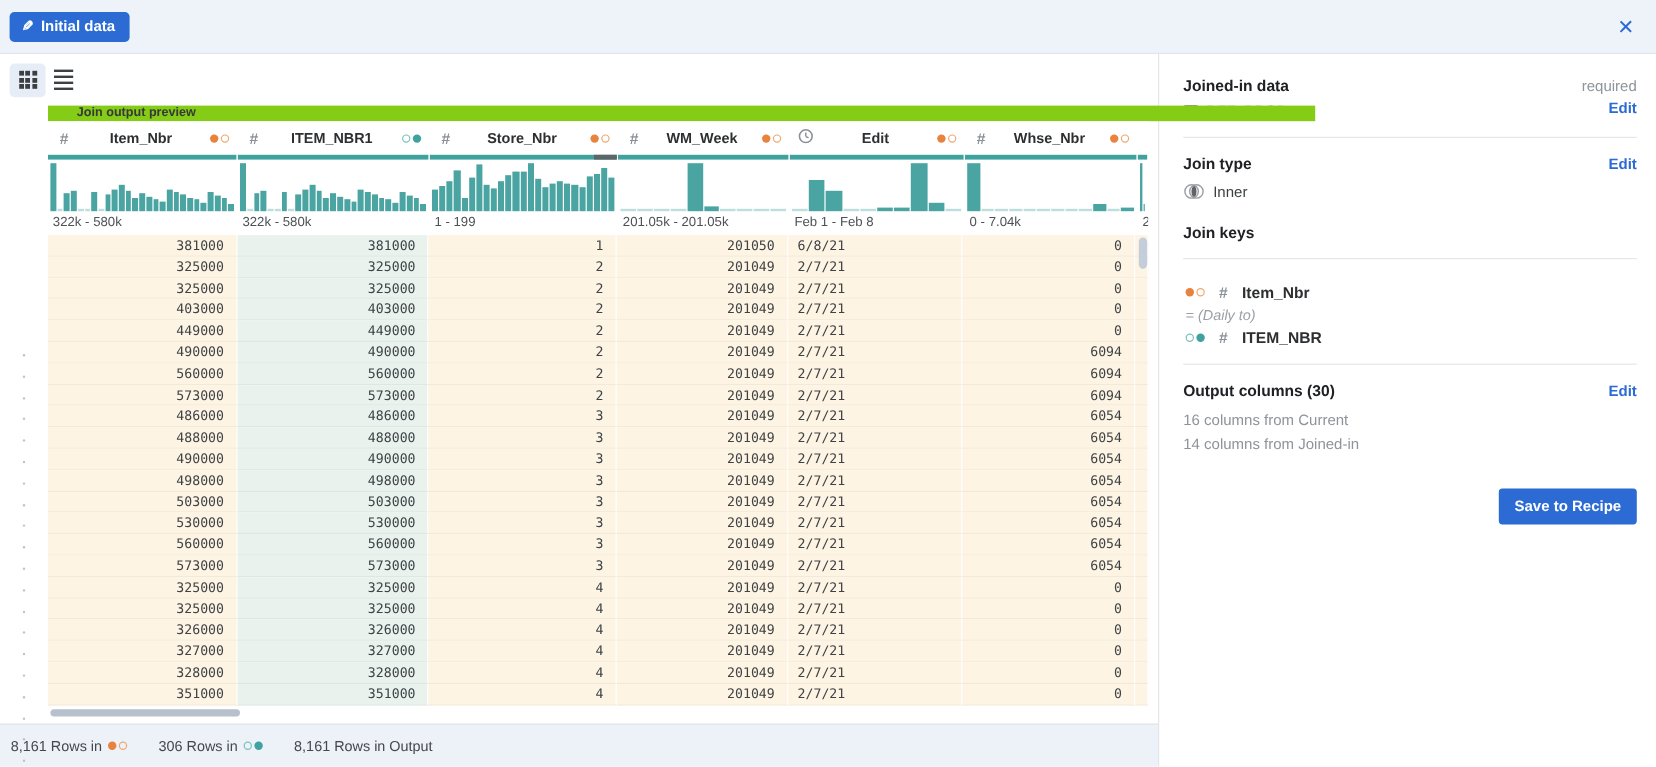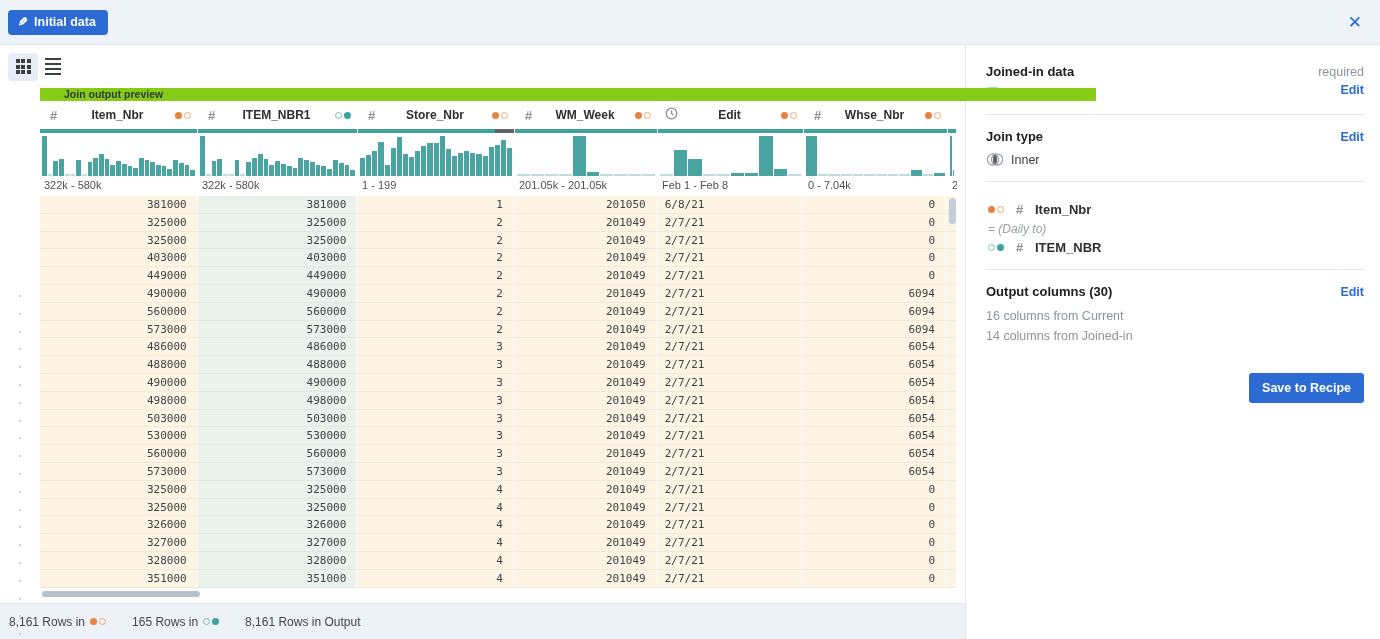--- a/index.html
+++ b/index.html
@@ -572,21 +572,21 @@
 
       <div class="statusbar" id="statusbar">
           <div class="status-item">
             <span>8,161 Rows in</span>
             <span class="dots">
               <span class="dot f-o"></span>
               <span class="dot o-o"></span>
             </span>
           </div>
           <div class="status-item">
-            <span>165 Rows in</span>
+            <span>306 Rows in</span>
             <span class="dots">
               <span class="dot o-t"></span>
               <span class="dot f-t"></span>
             </span>
           </div>
           <div class="status-item">
             <span>8,161 Rows in Output</span>
           </div>
         </div>
     </div>
@@ -618,20 +618,21 @@
       </div>
       <div class="jointype-row">
         <svg width="18" height="15" viewBox="0 0 18 15">
             <circle cx="7" cy="7.5" r="5.6" fill="none" stroke="#9aa0a6" stroke-width="1.2"></circle>
             <circle cx="11" cy="7.5" r="5.6" fill="none" stroke="#9aa0a6" stroke-width="1.2"></circle>
             <ellipse cx="9" cy="7.5" rx="2.1" ry="4.4" fill="#5f6368"></ellipse>
           </svg>
         <span>Inner</span>
       </div>
 
+      <div class="phead keys-head">Join keys</div>
       <hr class="pdivider">
 
       <div class="key-row">
         <span class="dots">
             <span class="dot f-o"></span>
             <span class="dot o-o"></span>
           </span>
         <span class="type-ic">#</span>
         <span class="key-name">Item_Nbr</span>
       </div>

